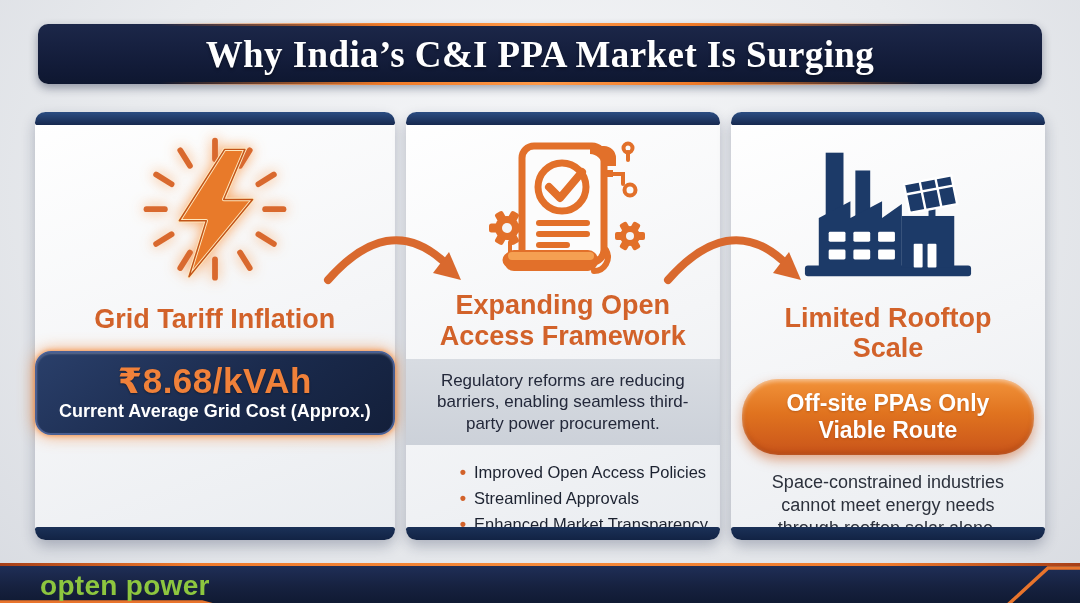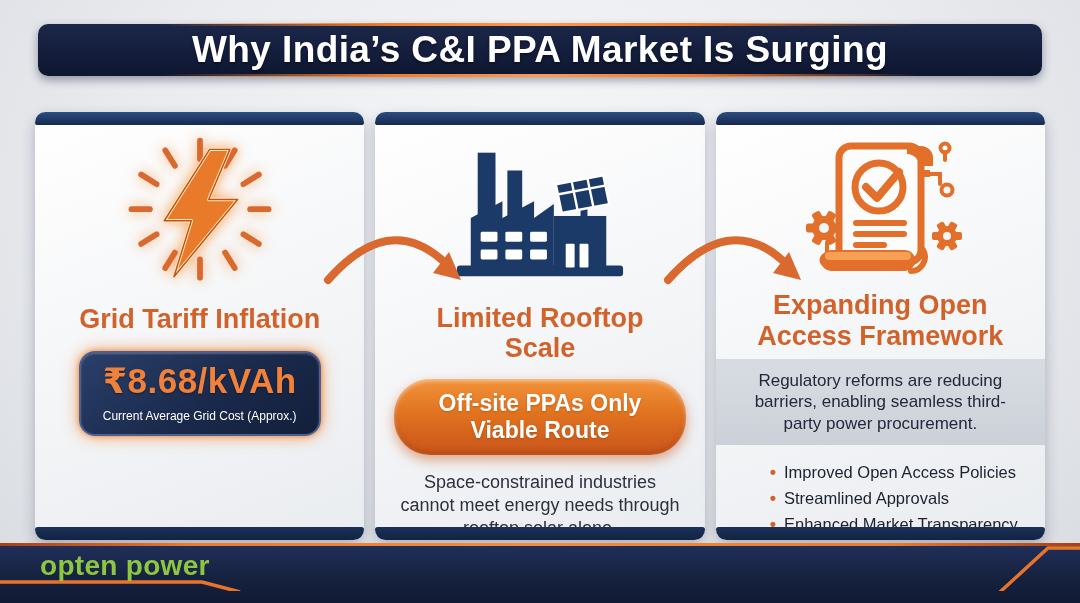--- a/index.html
+++ b/index.html
@@ -7,24 +7,25 @@
     width:1080px;height:603px;overflow:hidden;
     font-family:"Liberation Sans","DejaVu Sans",sans-serif;
   }
   .stage{
     position:relative;width:1080px;height:603px;
     background:radial-gradient(ellipse at 50% 32%, #f6f7f9 0%, #e9ebee 55%, #d8dbe1 100%);
   }
 
   
   .header{
-    position:absolute;left:38px;top:24px;width:1004px;height:52px;
+    position:absolute;left:38px;top:24px;width:1004px;height:60px;
     background:linear-gradient(180deg,#1c2749 0%,#121b38 70%,#0e1730 100%);
     border-radius:10px;display:flex;align-items:center;justify-content:center;
     box-shadow:0 4px 10px rgba(15,25,55,.4);
+    font-family:Liberation Serif, serif;
   }
   .header-glow{position:absolute;height:3px;left:12%;right:12%;border-radius:3px;
     background:linear-gradient(90deg,rgba(240,122,40,0) 0%,#f07a28 30%,#ff9a4a 50%,#f07a28 70%,rgba(240,122,40,0) 100%);
     filter:blur(.6px);}
   .header-glow.top{top:-1px;}
   .header-glow.bottom{bottom:-1px;}
   .header h1{
     margin:0;color:#ffffff;font-size:37px;font-weight:bold;letter-spacing:.4px;
     text-shadow:0 2px 3px rgba(0,0,0,.35);
   }
@@ -60,21 +61,21 @@
 
   
   .stat-badge{
     margin-top:17px;text-align:center;
     background:linear-gradient(145deg,#2a3f6a 0%,#1a2a4c 55%,#131f3a 100%);
     border:2px solid #4a5f92;border-radius:16px;
     padding:8px 22px 11px;
     box-shadow:0 0 16px rgba(244,134,52,.8),0 0 5px rgba(244,134,52,.9),inset 0 1px 2px rgba(255,255,255,.25);
   }
   .stat-value{color:#f0813a;font-size:35px;font-weight:bold;letter-spacing:.5px;text-shadow:0 1px 2px rgba(0,0,0,.4);}
-  .stat-label{color:#ffffff;font-size:12px;font-weight:normal;margin-top:8px;white-space:nowrap;}
+  .stat-label{color:#ffffff;font-size:18px;font-weight:bold;margin-top:0;white-space:nowrap;}
 
   
   .pill{
     margin-top:15px;max-width:244px;
     background:linear-gradient(180deg,#f2933a 0%,#e0731f 45%,#c9541a 100%);
     border-radius:36px;padding:11px 24px;
     color:#ffffff;font-size:23px;font-weight:bold;line-height:1.18;text-align:center;
     box-shadow:0 5px 12px rgba(205,90,25,.5),inset 0 2px 4px rgba(255,255,255,.5),inset 0 -3px 5px rgba(140,50,5,.35);
     text-shadow:0 1px 2px rgba(120,45,5,.35);
   }
@@ -91,21 +92,21 @@
     font-size:16.5px;color:#1c2230;}
   .bullet::before{content:"•";color:#d2622a;font-size:18px;font-weight:bold;}
 
   
   .arrow{position:absolute;z-index:5;}
   .arrow.a1{left:320px;top:220px;}
   .arrow.a2{left:660px;top:220px;}
 
   
   .footer{
-    position:absolute;left:0;right:0;bottom:0;height:60px;
+    position:absolute;left:0;right:0;bottom:0;height:40px;
     background:linear-gradient(180deg,#20305a 0%,#16213f 60%,#101a33 100%);
   }
   .footer-topline{position:absolute;top:0;left:0;right:0;height:3px;
     background:linear-gradient(90deg,#a63f18 0%,#ef7a2c 18%,#f58a3a 50%,#ef7a2c 82%,#a63f18 100%);}
   .footer-accent{position:absolute;left:0;top:0;width:1080px;height:48px;}
   .logo{
     position:absolute;left:40px;top:7px;
     color:#8dc63f;font-size:28px;font-weight:bold;letter-spacing:.3px;
   }
 </style>
@@ -145,20 +146,74 @@
       </div>
       <div class="card-title">Grid Tariff Inflation</div>
       <div class="stat-badge">
         <div class="stat-value">₹8.68/kVAh</div>
         <div class="stat-label">Current Average Grid Cost (Approx.)</div>
       </div>
     </div>
 
     <div class="card">
       <div class="icon-wrap">
+        <svg width="170" height="150" viewBox="0 0 170 150">
+
+          <g fill="#e2702a" transform="translate(29,96)">
+            <rect x="-18" y="-4.5" width="36" height="9" rx="2.5"></rect>
+            <rect x="-18" y="-4.5" width="36" height="9" rx="2.5" transform="rotate(60)"></rect>
+            <rect x="-18" y="-4.5" width="36" height="9" rx="2.5" transform="rotate(120)"></rect>
+            <circle r="12"></circle>
+            <circle r="5" fill="#f4f5f7"></circle>
+          </g>
+
+          <g fill="#e2702a" transform="translate(152,104)">
+            <rect x="-15" y="-4" width="30" height="8" rx="2"></rect>
+            <rect x="-15" y="-4" width="30" height="8" rx="2" transform="rotate(60)"></rect>
+            <rect x="-15" y="-4" width="30" height="8" rx="2" transform="rotate(120)"></rect>
+            <circle r="10"></circle>
+            <circle r="4" fill="#f4f5f7"></circle>
+          </g>
+
+          <g stroke="#e2702a" stroke-width="4" fill="none" stroke-linecap="round">
+            <path d="M135,42 h10 v10"></path>
+            <path d="M150,28 v-8"></path>
+            <path d="M32,122 v-12"></path>
+          </g>
+          <circle cx="152" cy="58" r="5.5" stroke="#e2702a" stroke-width="4" fill="none"></circle>
+          <circle cx="150" cy="16" r="4.5" stroke="#e2702a" stroke-width="4" fill="none"></circle>
+          <circle cx="32" cy="128" r="5.5" stroke="#e2702a" stroke-width="4" fill="none"></circle>
+          <rect x="128" y="38" width="7" height="7" fill="#e2702a"></rect>
+
+          <rect x="44" y="14" width="82" height="116" rx="12" fill="#fcfcfc" stroke="#e2702a" stroke-width="7"></rect>
+          <path d="M112,14 h14 a12,12 0 0 1 12,12 v8 h-14 a12,12 0 0 0 -12,-12 z" fill="#e2702a"></path>
+
+          <circle cx="84" cy="55" r="24" fill="none" stroke="#e2702a" stroke-width="7"></circle>
+          <path d="M71,55 L82,66 L104,40" fill="none" stroke="#e2702a" stroke-width="8" stroke-linecap="round" stroke-linejoin="round"></path>
+
+          <rect x="58" y="88" width="54" height="6" rx="3" fill="#e2702a"></rect>
+          <rect x="58" y="99" width="54" height="6" rx="3" fill="#e2702a"></rect>
+          <rect x="58" y="110" width="34" height="6" rx="3" fill="#e2702a"></rect>
+
+          <rect x="26" y="118" width="94" height="21" rx="10" fill="#e2702a"></rect>
+          <rect x="30" y="120" width="86" height="8" rx="4" fill="#f5a052"></rect>
+          <path d="M116,139 a14,14 0 0 0 12,-21" fill="none" stroke="#e2702a" stroke-width="6" stroke-linecap="round"></path>
+        </svg>
+      </div>
+      <div class="card-title">Expanding Open Access Framework</div>
+      <div class="info-band">Regulatory reforms are reducing barriers, enabling seamless third-party power procurement.</div>
+      <div class="bullets">
+        <div class="bullet">Improved Open Access Policies</div>
+        <div class="bullet">Streamlined Approvals</div>
+        <div class="bullet">Enhanced Market Transparency</div>
+      </div>
+    </div>
+
+    <div class="card">
+      <div class="icon-wrap">
         <svg width="178" height="142" viewBox="0 0 180 140">
           <g fill="#1c3a68">
             <rect x="6" y="122" width="168" height="11" rx="3"></rect>
             <rect x="27" y="8" width="18" height="72"></rect>
             <rect x="57" y="26" width="15" height="54"></rect>
             <path d="M20,124 L20,74 L52,57 L52,74 L84,57 L84,74 L104,60 L104,124 Z"></path>
             <rect x="104" y="72" width="53" height="52"></rect>
             <rect x="131" y="58" width="7" height="18"></rect>
             <path d="M106,40 L154,31 L160,60 L112,69 Z"></path>
           </g>
@@ -177,74 +232,20 @@
             <line x1="122" y1="37" x2="128" y2="66"></line>
             <line x1="138" y1="34" x2="144" y2="63"></line>
             <line x1="109" y1="50" x2="157" y2="41"></line>
           </g>
         </svg>
       </div>
       <div class="card-title">Limited Rooftop Scale</div>
       <div class="pill">Off-site PPAs Only Viable Route</div>
       <div class="card-desc">Space-constrained industries cannot meet energy needs through rooftop solar alone.</div>
     </div>
-
-    <div class="card">
-      <div class="icon-wrap">
-        <svg width="170" height="150" viewBox="0 0 170 150">
-
-          <g fill="#e2702a" transform="translate(29,96)">
-            <rect x="-18" y="-4.5" width="36" height="9" rx="2.5"></rect>
-            <rect x="-18" y="-4.5" width="36" height="9" rx="2.5" transform="rotate(60)"></rect>
-            <rect x="-18" y="-4.5" width="36" height="9" rx="2.5" transform="rotate(120)"></rect>
-            <circle r="12"></circle>
-            <circle r="5" fill="#f4f5f7"></circle>
-          </g>
-
-          <g fill="#e2702a" transform="translate(152,104)">
-            <rect x="-15" y="-4" width="30" height="8" rx="2"></rect>
-            <rect x="-15" y="-4" width="30" height="8" rx="2" transform="rotate(60)"></rect>
-            <rect x="-15" y="-4" width="30" height="8" rx="2" transform="rotate(120)"></rect>
-            <circle r="10"></circle>
-            <circle r="4" fill="#f4f5f7"></circle>
-          </g>
-
-          <g stroke="#e2702a" stroke-width="4" fill="none" stroke-linecap="round">
-            <path d="M135,42 h10 v10"></path>
-            <path d="M150,28 v-8"></path>
-            <path d="M32,122 v-12"></path>
-          </g>
-          <circle cx="152" cy="58" r="5.5" stroke="#e2702a" stroke-width="4" fill="none"></circle>
-          <circle cx="150" cy="16" r="4.5" stroke="#e2702a" stroke-width="4" fill="none"></circle>
-          <circle cx="32" cy="128" r="5.5" stroke="#e2702a" stroke-width="4" fill="none"></circle>
-          <rect x="128" y="38" width="7" height="7" fill="#e2702a"></rect>
-
-          <rect x="44" y="14" width="82" height="116" rx="12" fill="#fcfcfc" stroke="#e2702a" stroke-width="7"></rect>
-          <path d="M112,14 h14 a12,12 0 0 1 12,12 v8 h-14 a12,12 0 0 0 -12,-12 z" fill="#e2702a"></path>
-
-          <circle cx="84" cy="55" r="24" fill="none" stroke="#e2702a" stroke-width="7"></circle>
-          <path d="M71,55 L82,66 L104,40" fill="none" stroke="#e2702a" stroke-width="8" stroke-linecap="round" stroke-linejoin="round"></path>
-
-          <rect x="58" y="88" width="54" height="6" rx="3" fill="#e2702a"></rect>
-          <rect x="58" y="99" width="54" height="6" rx="3" fill="#e2702a"></rect>
-          <rect x="58" y="110" width="34" height="6" rx="3" fill="#e2702a"></rect>
-
-          <rect x="26" y="118" width="94" height="21" rx="10" fill="#e2702a"></rect>
-          <rect x="30" y="120" width="86" height="8" rx="4" fill="#f5a052"></rect>
-          <path d="M116,139 a14,14 0 0 0 12,-21" fill="none" stroke="#e2702a" stroke-width="6" stroke-linecap="round"></path>
-        </svg>
-      </div>
-      <div class="card-title">Expanding Open Access Framework</div>
-      <div class="info-band">Regulatory reforms are reducing barriers, enabling seamless third-party power procurement.</div>
-      <div class="bullets">
-        <div class="bullet">Improved Open Access Policies</div>
-        <div class="bullet">Streamlined Approvals</div>
-        <div class="bullet">Enhanced Market Transparency</div>
-      </div>
-    </div>
   </div>
 
   <div class="arrow a1">
     <svg width="150" height="88" viewBox="0 0 150 88">
       <path d="M8,60 Q68,-8 122,40" fill="none" stroke="#d9692e" stroke-width="8" stroke-linecap="round"></path>
       <polygon points="141,60 113,53 129,32" fill="#d9692e"></polygon>
     </svg>
   </div>
   <div class="arrow a2">
     <svg width="150" height="88" viewBox="0 0 150 88">

